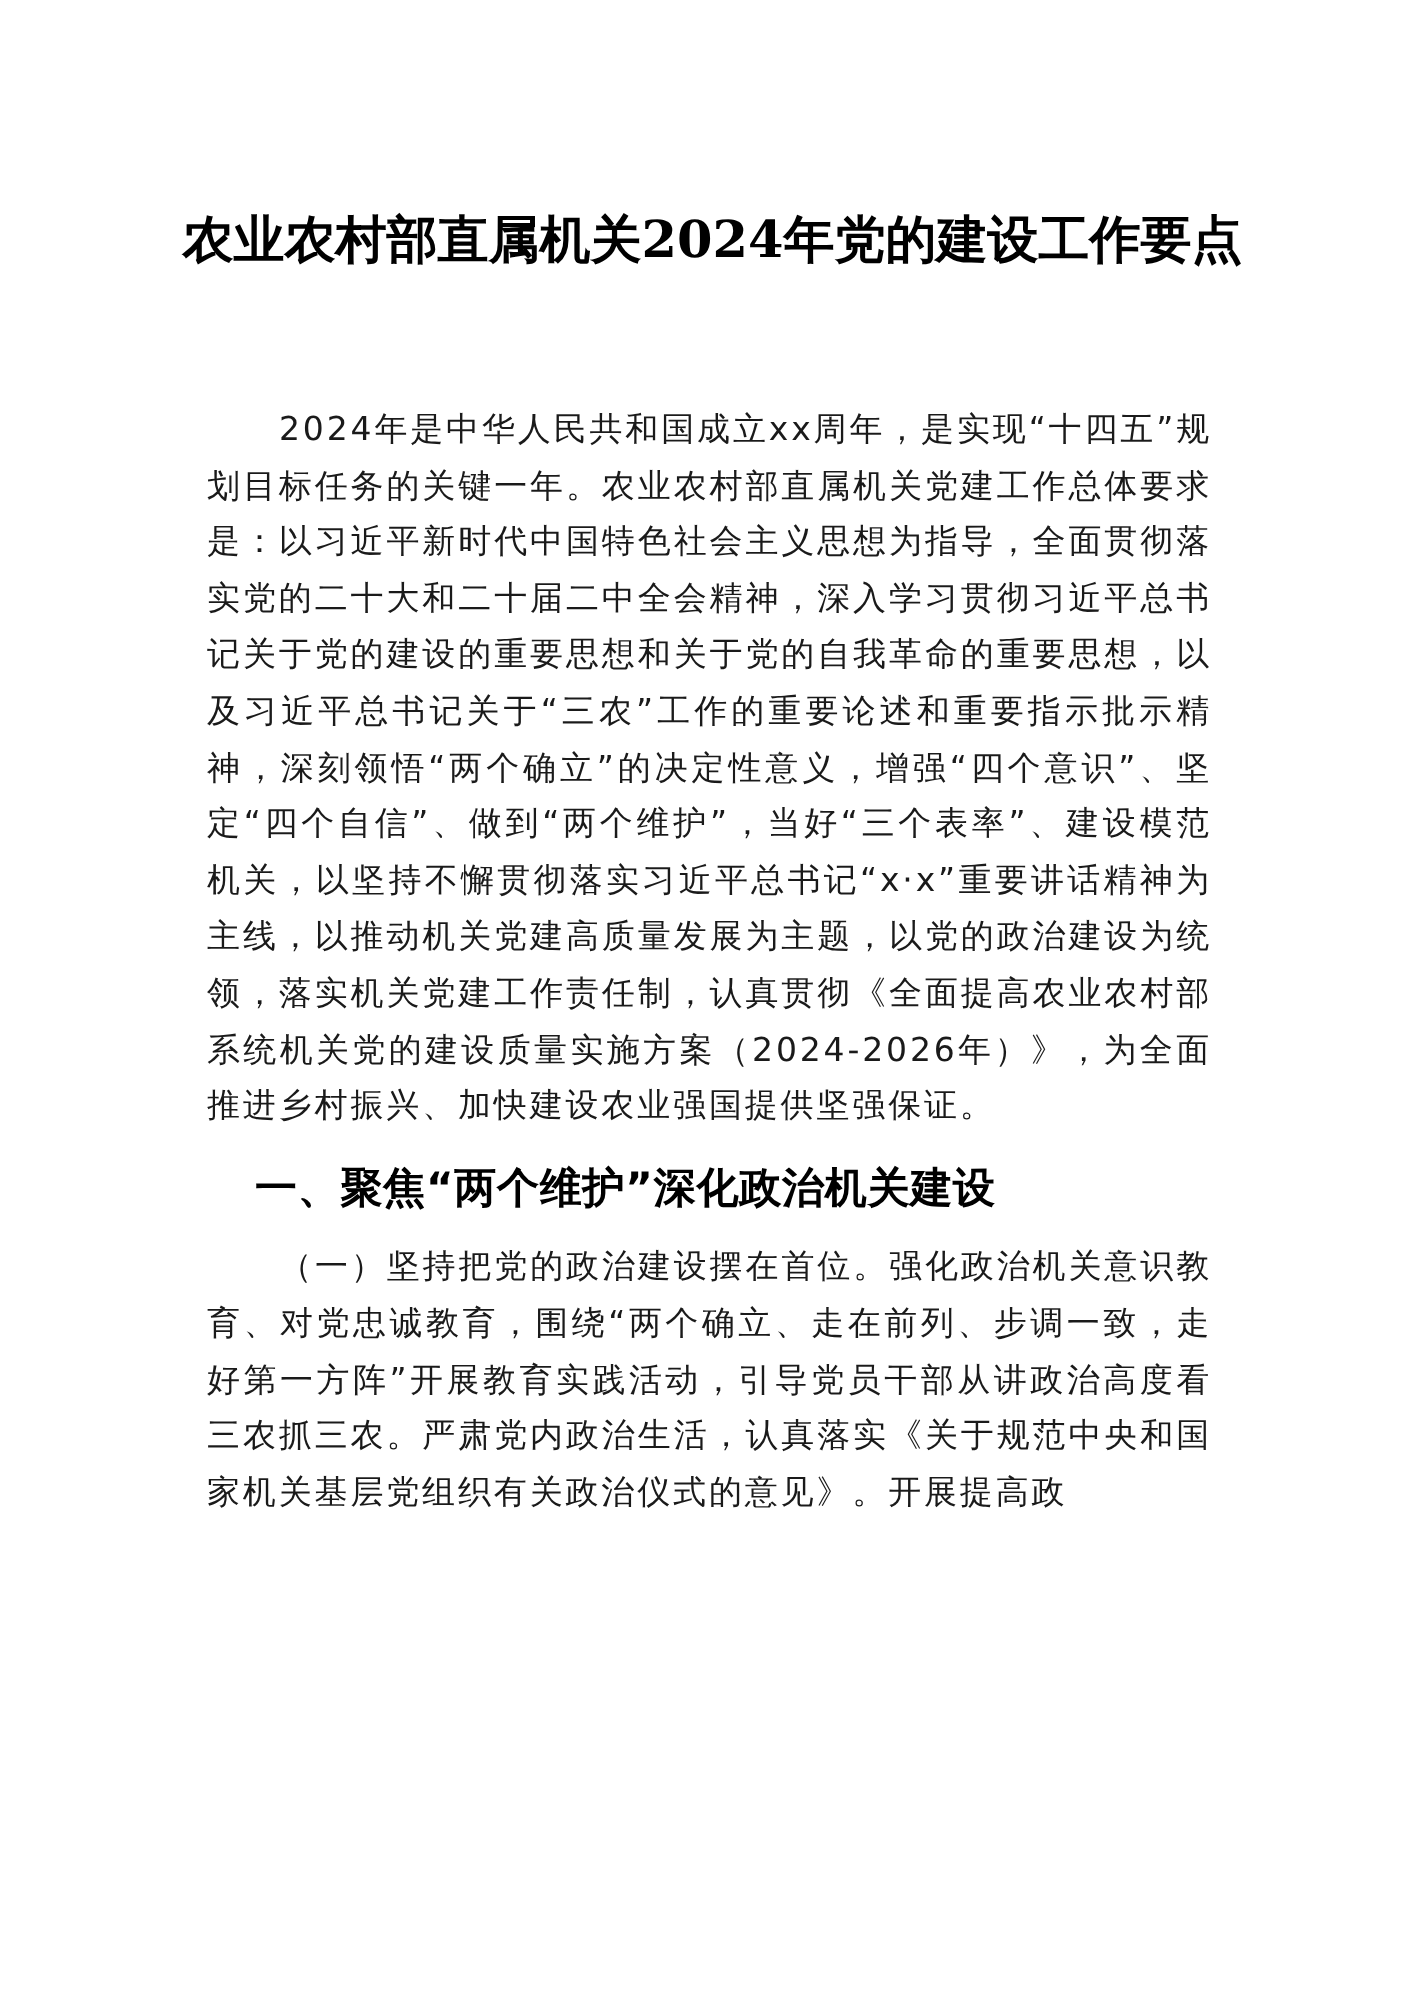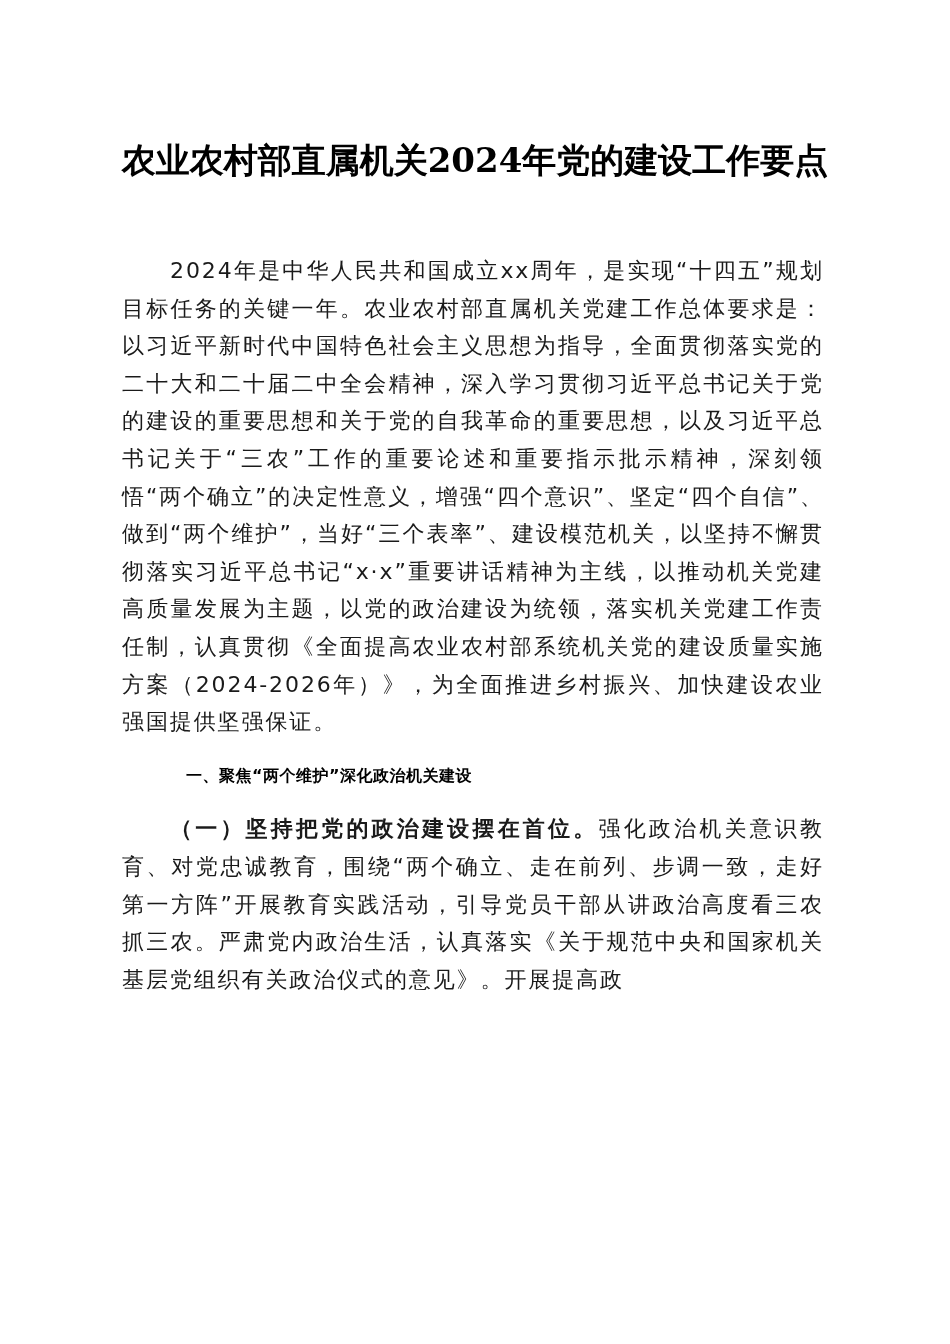--- a/index.html
+++ b/index.html
@@ -41,34 +41,34 @@
     top: 252px;
     width: 702px;
     font-family: "DejaVu Sans", "Liberation Sans", sans-serif;
     font-size: 22px;
     line-height: 37.6px;
     letter-spacing: 1.9px;
     color: #1a1a1a;
     text-align: justify;
   }
   .para {
-    margin: 0;
+    margin: 16px;
     text-indent: 48px;
   }
   .section-heading {
-    margin: 16px;
+    margin: 0;
     text-indent: 48px;
     font-family: "DejaVu Sans", "Liberation Sans", sans-serif;
     font-weight: bold;
-    font-size: 16px;
+    font-size: 28px;
     letter-spacing: 0.5px;
     color: #000000;
   }
   .subsection-title {
-    font-weight: bold;
+    font-weight: normal;
   }
 </style>
 </head>
 <body>
 
 <div class="page">
   <h1 class="doc-title">农业农村部直属机关2024年党的建设工作要点</h1>
 
   <div class="doc-body">
     <p class="para">2024年是中华人民共和国成立xx周年，是实现“十四五”规划目标任务的关键一年。农业农村部直属机关党建工作总体要求是：以习近平新时代中国特色社会主义思想为指导，全面贯彻落实党的二十大和二十届二中全会精神，深入学习贯彻习近平总书记关于党的建设的重要思想和关于党的自我革命的重要思想，以及习近平总书记关于“三农”工作的重要论述和重要指示批示精神，深刻领悟“两个确立”的决定性意义，增强“四个意识”、坚定“四个自信”、做到“两个维护”，当好“三个表率”、建设模范机关，以坚持不懈贯彻落实习近平总书记“x·x”重要讲话精神为主线，以推动机关党建高质量发展为主题，以党的政治建设为统领，落实机关党建工作责任制，认真贯彻《全面提高农业农村部系统机关党的建设质量实施方案（2024-2026年）》，为全面推进乡村振兴、加快建设农业强国提供坚强保证。</p>

